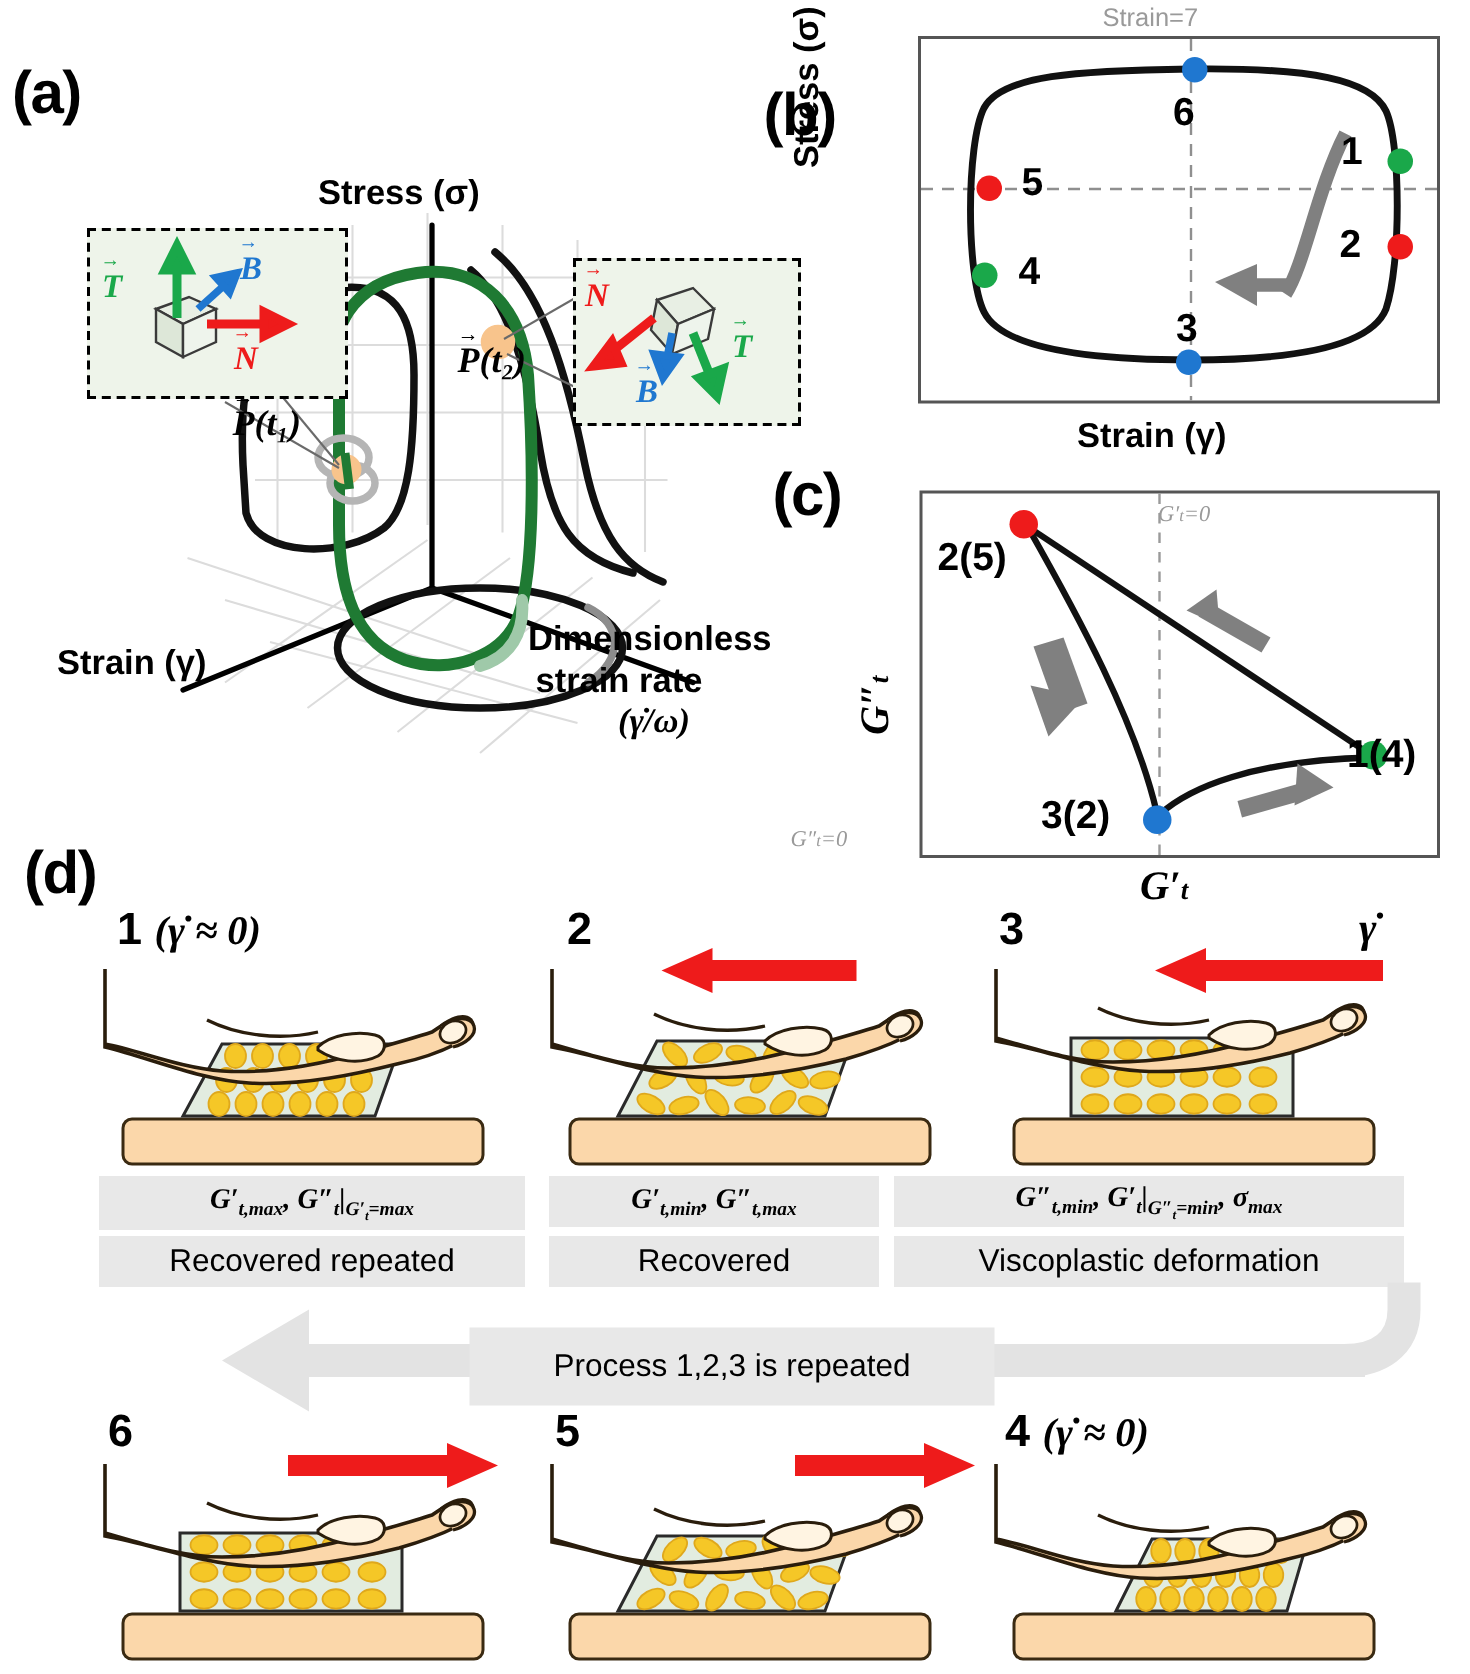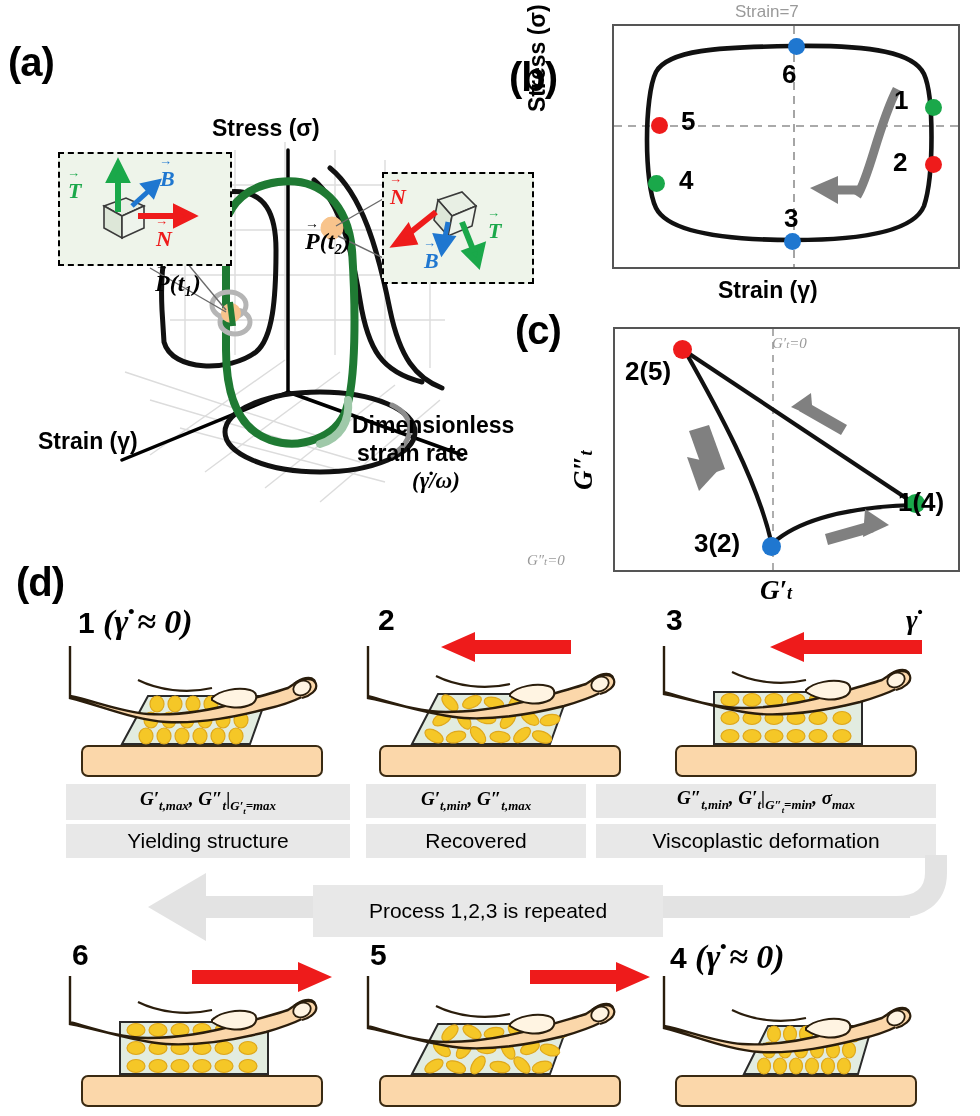--- a/index.html
+++ b/index.html
@@ -12,21 +12,21 @@
   .num-label-b{font-weight:bold;font-size:26px;font-family:"Liberation Sans",sans-serif;}
   .gray-note{color:#9a9a9a;font-size:17px;font-family:"Liberation Sans",sans-serif;}
   .gray-note-s{color:#9a9a9a;font-size:15px;font-family:"Liberation Serif",serif;font-style:italic;}
   .plotbox{border:2px solid #555;background:#fff;box-sizing:border-box;}
   .dot{border-radius:50%;}
   .greybar{background:#e8e8e8;display:flex;align-items:center;justify-content:center;text-align:center;}
   .capt{font-size:21px;font-family:"Liberation Sans",sans-serif;white-space:nowrap;}
   .formula{font-family:"Liberation Serif",serif;font-style:italic;font-weight:bold;font-size:19px;white-space:nowrap;}
   .formula sub{font-size:0.68em;font-style:italic;}
   .stepnum{font-weight:bold;font-size:30px;font-family:"Liberation Sans",sans-serif;}
-  .stepnum .g{font-family:"Liberation Serif",serif;font-style:italic;font-size:34px;font-weight:bold;}
+  .stepnum .g{font-family:"Liberation Serif",serif;font-style:italic;font-size:27px;font-weight:bold;}
   svg{display:block;overflow:visible;}
 </style>
 </head>
 <body>
 
 <div class="abs panel-letter" style="left:8px;top:40px;">(a)</div>
 
 <div class="abs" style="left:30px;top:110px;width:470px;height:400px;">
  <svg width="470" height="400" viewBox="0 0 470 400">
 
@@ -404,21 +404,21 @@
   <span class="formula"><i>G′</i><sub>t,max</sub>, <i>G″</i><sub>t</sub>|<sub><i>G′</i><sub>t</sub>=max</sub></span>
 </div>
 <div class="abs greybar" style="left:366px;top:784px;width:220px;height:34px;">
   <span class="formula"><i>G′</i><sub>t,min</sub>, <i>G″</i><sub>t,max</sub></span>
 </div>
 <div class="abs greybar" style="left:596px;top:784px;width:340px;height:34px;">
   <span class="formula"><i>G″</i><sub>t,min</sub>, <i>G′</i><sub>t</sub>|<sub><i>G″</i><sub>t</sub>=min</sub>, σ<sub>max</sub></span>
 </div>
 
 <div class="abs greybar" style="left:66px;top:824px;width:284px;height:34px;">
-  <span class="capt">Yielding structure</span>
+  <span class="capt">Recovered repeated</span>
 </div>
 <div class="abs greybar" style="left:366px;top:824px;width:220px;height:34px;">
   <span class="capt">Recovered</span>
 </div>
 <div class="abs greybar" style="left:596px;top:824px;width:340px;height:34px;">
   <span class="capt">Viscoplastic deformation</span>
 </div>
 
 <div class="abs" style="left:60px;top:855px;">
  <svg width="880" height="78" viewBox="0 0 880 78">

